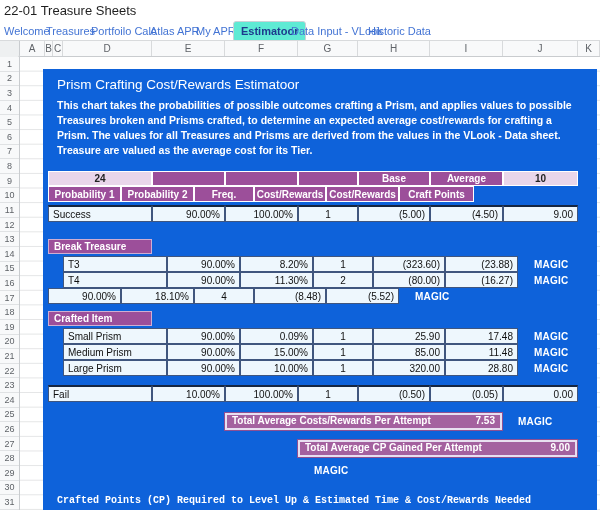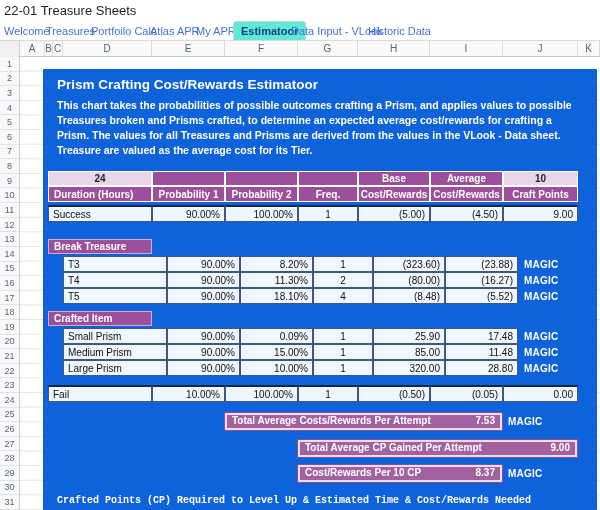--- a/index.html
+++ b/index.html
@@ -28,21 +28,21 @@
   .rownum{height:14.613px;font-size:9px;color:#5f6368;display:flex;align-items:center;
     justify-content:center;border-bottom:1px solid #e0e2e4;box-sizing:border-box;}
 
   .gridstrip{position:absolute;top:57px;height:453px;
     background-image:linear-gradient(to bottom,transparent 13.6px,#e4e5e6 13.6px);
     background-size:100% 14.613px;}
   .gs-left{left:20px;width:23px}.gs-right{left:597px;width:3px}
 
   .panel{position:absolute;left:43px;top:69px;width:554px;height:441px;background:#0e62da;}
 
-  .ptitle{position:absolute;left:14px;top:8px;font-size:13.5px;font-weight:700;color:#fff;}
+  .ptitle{position:absolute;left:14px;top:8px;font-size:13.5px;font-weight:400;color:#fff;}
   .pdesc{position:absolute;left:14px;top:29px;width:524px;font-size:10.5px;font-weight:700;
     color:#fff;line-height:14.9px;}
 
   .trow{position:absolute;left:5px;display:flex;}
   .hcell{box-sizing:border-box;background:#9c4f9a;border:1px solid #fff;color:#fff;
     font-weight:700;font-size:10px;display:flex;align-items:center;justify-content:center;}
   .hcell.pink{background:#e9d6ea;color:#222;}
   .hcell.left{justify-content:flex-start;padding-left:5px;}
   .cell{box-sizing:border-box;font-size:10px;color:#101010;background:#eef7fd;
     border:1px solid #40567e;display:flex;align-items:center;padding:0 4px;}
@@ -58,21 +58,21 @@
   .sec{position:absolute;left:5px;width:104px;height:15px;background:#9c4f9a;
     border:1px solid #cfaed2;box-sizing:border-box;color:#fff;font-weight:700;font-size:10px;
     display:flex;align-items:center;padding:0 5px;}
   .sec-break{top:170px}.sec-craft{top:242px}
   .r-t3{top:187px}.r-t4{top:203px}.r-t5{top:219px}
   .r-sp{top:259px}.r-mp{top:275px}.r-lp{top:291px}
   .r-t3,.r-t4,.r-t5,.r-sp,.r-mp,.r-lp{height:16px}
   .r-t3 .cell,.r-t4 .cell,.r-t5 .cell,.r-sp .cell,.r-mp .cell,.r-lp .cell{height:16px}
   .r-fail{top:316px;height:15px}.r-fail .cell{height:17px}
 
-  .magic{color:#fff;font-weight:700;font-size:10px;margin-left:6px;align-self:center;
+  .magic{color:#fff;font-weight:700;font-size:10px;margin-left:16px;align-self:center;
     letter-spacing:.2px;}
 
   .totrow{position:absolute;display:flex;align-items:center;}
   .tot1{top:344px;left:182px}.tot2{top:371px;left:255px}.tot3{top:396px;left:255px}
   .bar{box-sizing:border-box;height:17px;background:#a4619f;border:2px solid #e8dff0;
     box-shadow:0 0 0 1px #8d4f92;display:flex;align-items:flex-start;justify-content:space-between;
     padding:0 5px;color:#fff;font-weight:700;font-size:10px;}
   .bar1{width:277px}.bar2{width:279px}.bar3{width:204px}
 
   .pfooter{position:absolute;left:14px;top:426px;font-size:10px;font-weight:700;color:#fff;font-family:Liberation Mono, monospace;}
@@ -157,21 +157,20 @@
       <div class="hcell pink w-label">24</div>
       <div class="hcell w-p1"></div>
       <div class="hcell w-p2"></div>
       <div class="hcell w-freq"></div>
       <div class="hcell w-base">Base</div>
       <div class="hcell w-avg">Average</div>
       <div class="hcell pink w-craft">10</div>
     </div>
 
     <div class="trow thead2">
-      <div class="hcell left w-label">Duration (Hours)</div>
       <div class="hcell w-p1">Probability 1</div>
       <div class="hcell w-p2">Probability 2</div>
       <div class="hcell w-freq">Freq.</div>
       <div class="hcell w-base">Cost/Rewards</div>
       <div class="hcell w-avg">Cost/Rewards</div>
       <div class="hcell w-craft">Craft Points</div>
     </div>
 
     <div class="trow r-success edge">
       <div class="cell w-label">Success</div>
@@ -197,21 +196,20 @@
     <div class="trow r-t4 indent">
       <div class="cell w-label">T4</div>
       <div class="cell num w-p1">90.00%</div>
       <div class="cell num w-p2">11.30%</div>
       <div class="cell ctr w-freq">2</div>
       <div class="cell num w-base">(80.00)</div>
       <div class="cell num w-avg">(16.27)</div>
       <span class="magic">MAGIC</span>
     </div>
     <div class="trow r-t5 indent">
-      <div class="cell w-label">T5</div>
       <div class="cell num w-p1">90.00%</div>
       <div class="cell num w-p2">18.10%</div>
       <div class="cell ctr w-freq">4</div>
       <div class="cell num w-base">(8.48)</div>
       <div class="cell num w-avg">(5.52)</div>
       <span class="magic">MAGIC</span>
     </div>
 
     <div class="sec sec-craft">Crafted Item</div>
 
@@ -261,22 +259,18 @@
       <span class="magic">MAGIC</span>
     </div>
     <div class="totrow tot2">
       <div class="bar bar2">
         <span>Total Average CP Gained Per Attempt</span>
         <span>9.00</span>
       </div>
       <span class="magic"></span>
     </div>
     <div class="totrow tot3">
-      <div class="bar bar3">
-        <span>Cost/Rewards Per 10 CP</span>
-        <span>8.37</span>
-      </div>
       <span class="magic">MAGIC</span>
     </div>
 
     <div class="pfooter">Crafted Points (CP) Required to Level Up &amp; Estimated Time &amp; Cost/Rewards Needed</div>
   </div>
 </div>
 
 </body></html>

